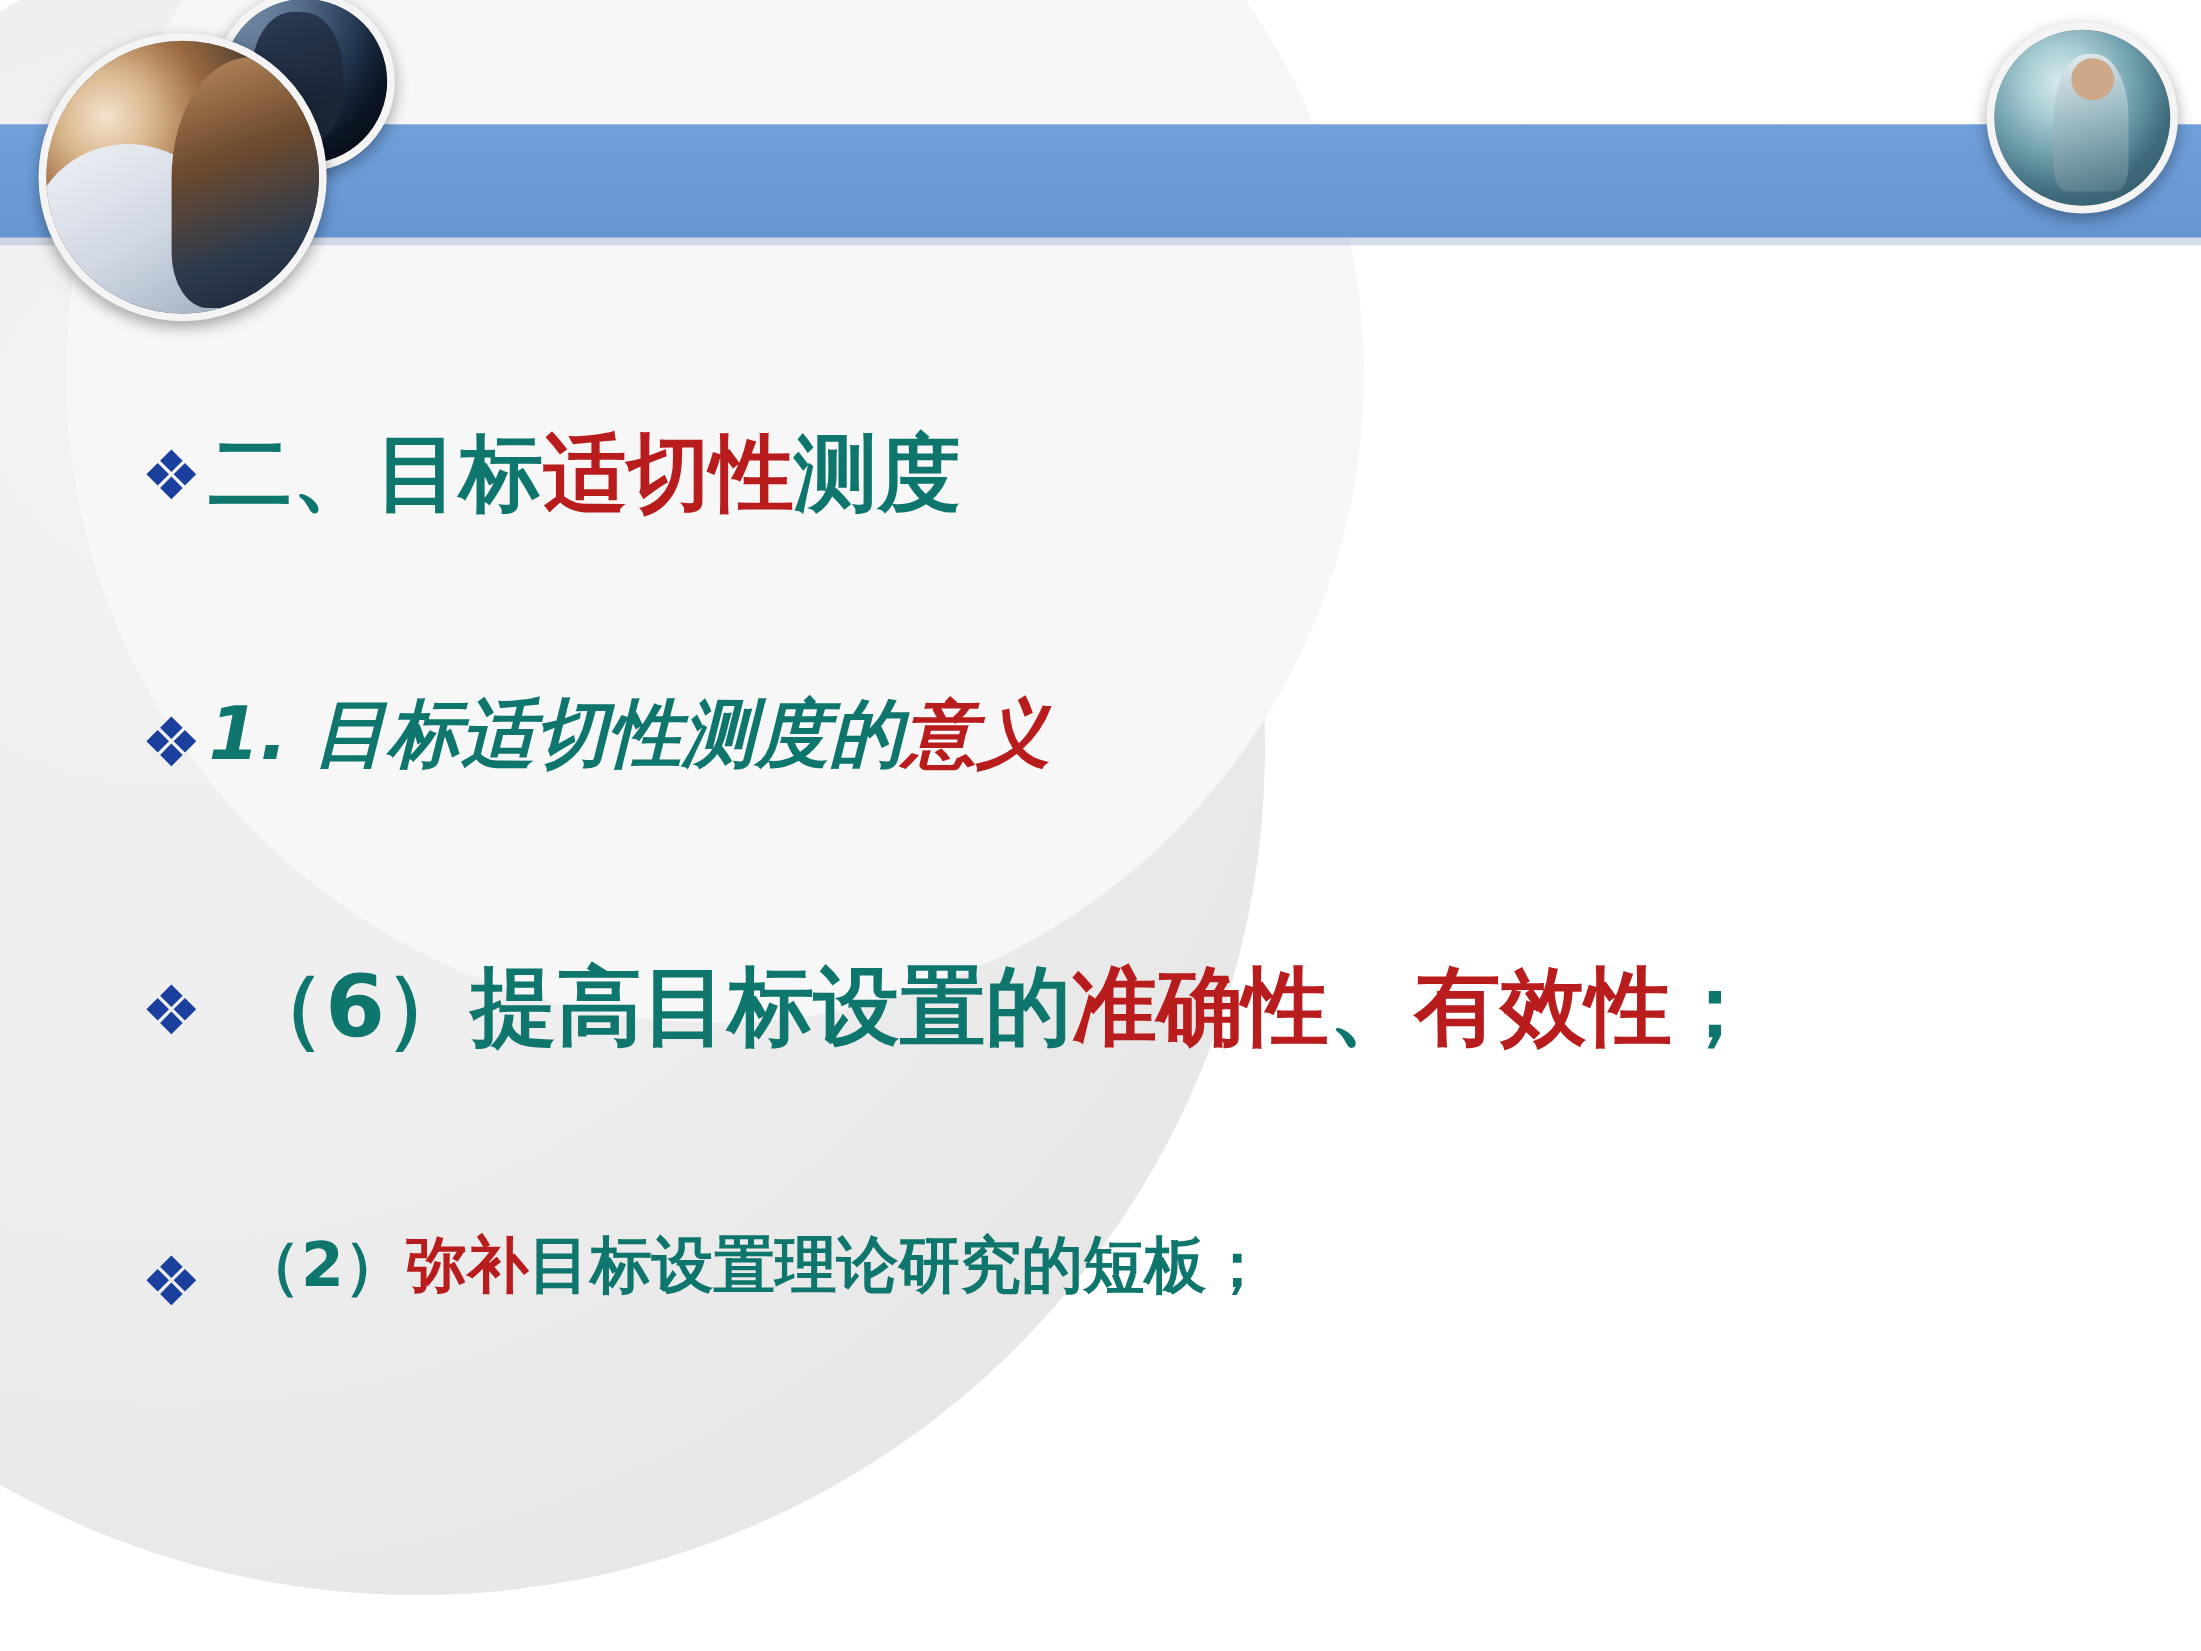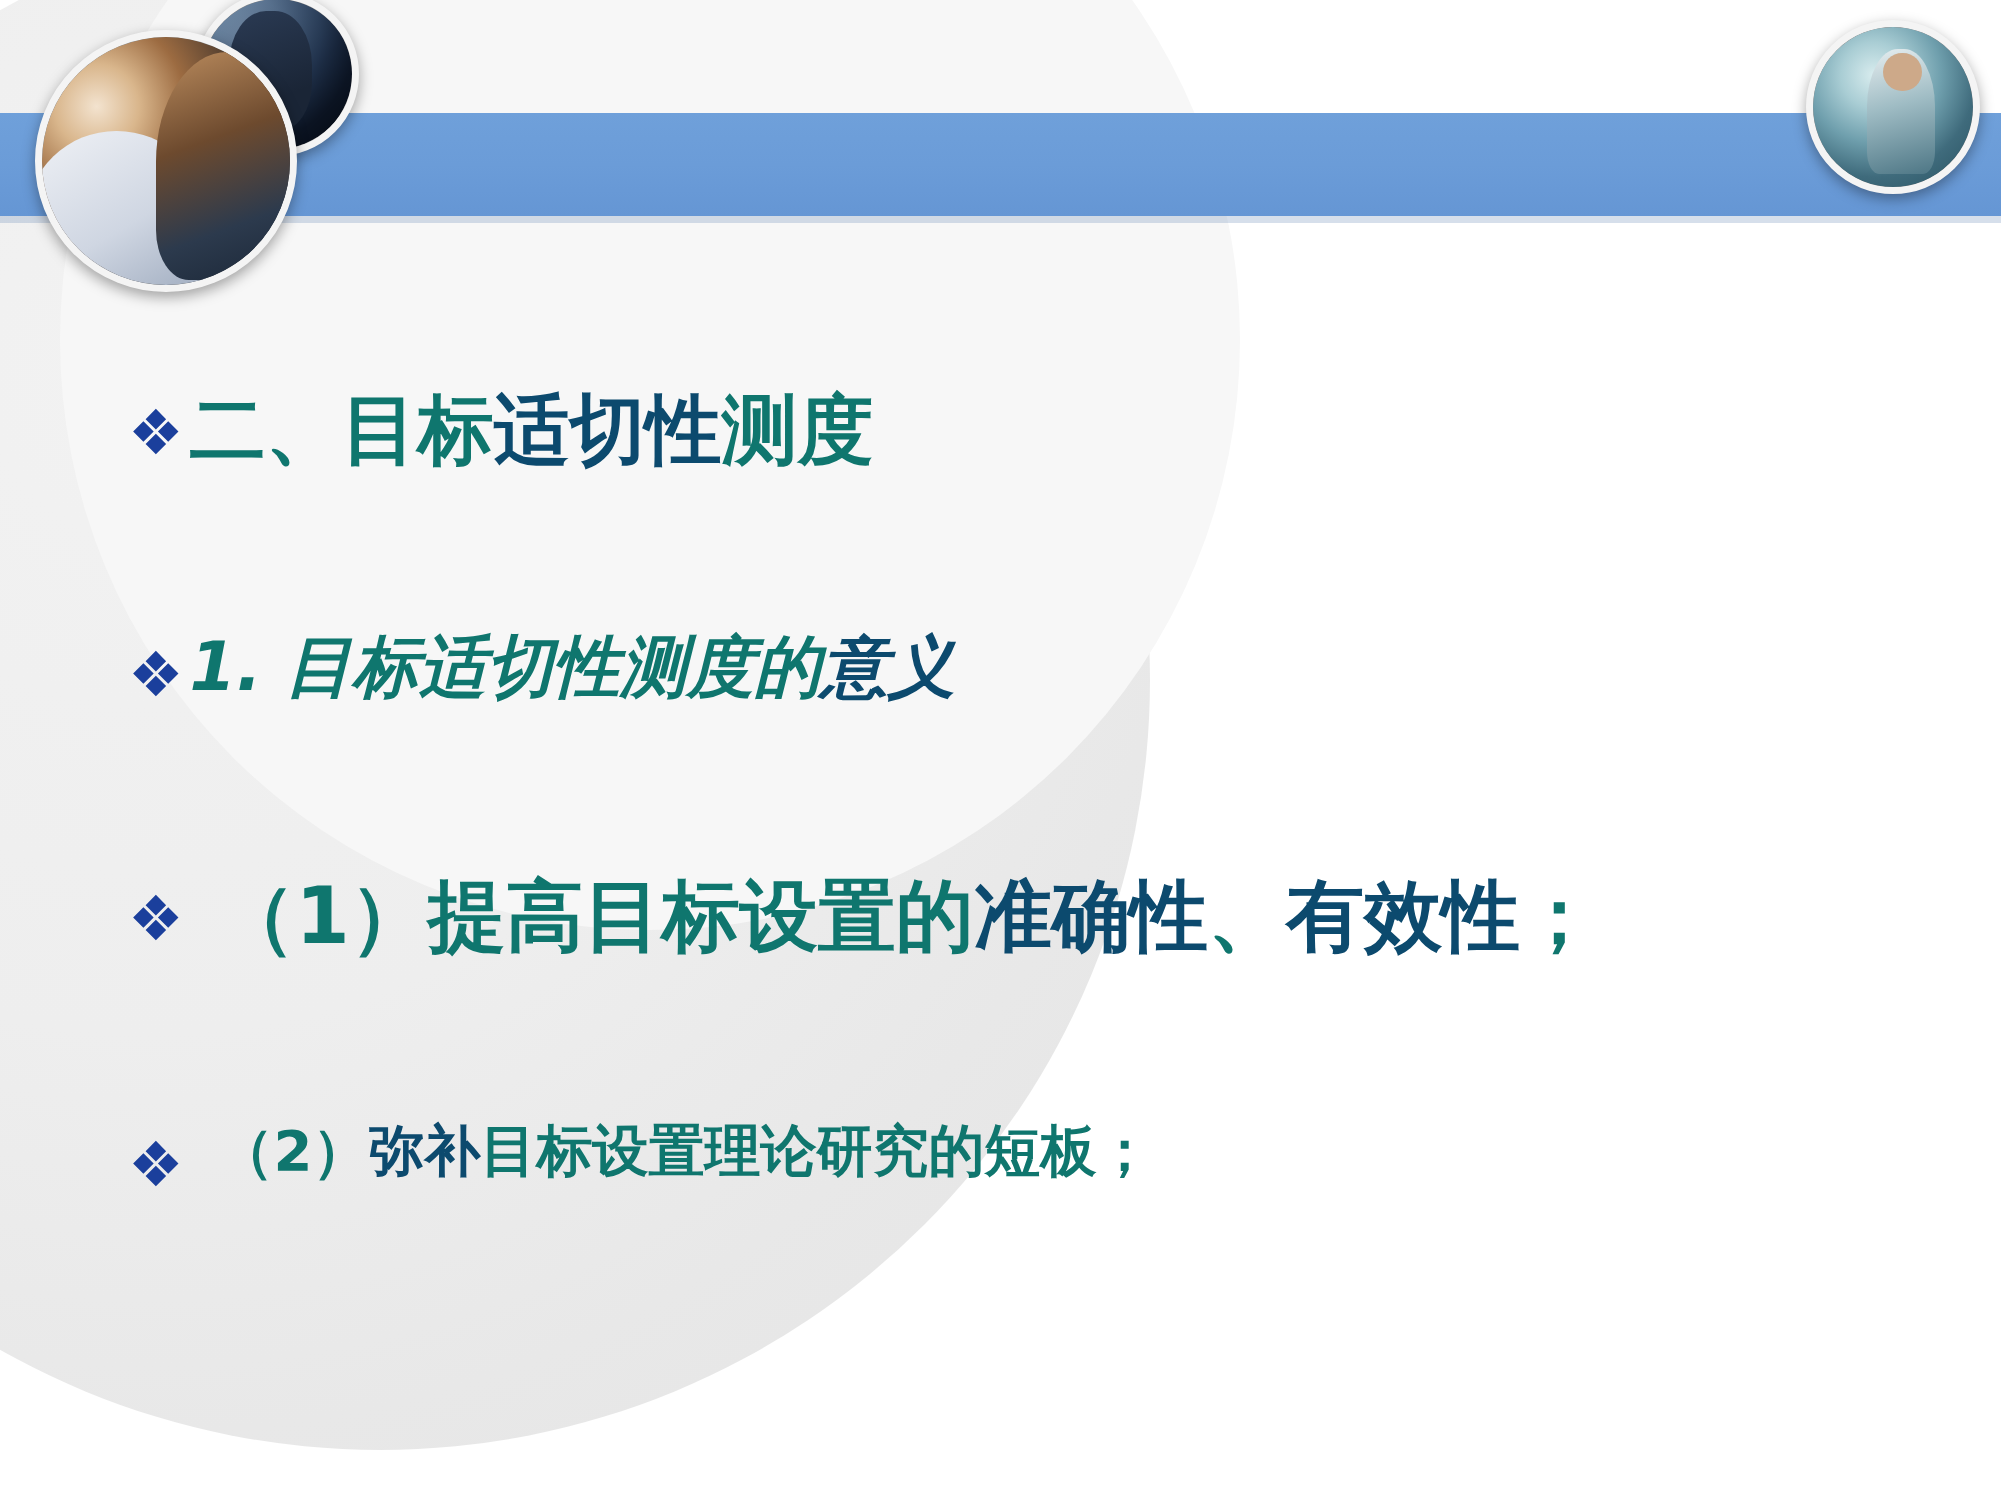--- a/index.html
+++ b/index.html
@@ -143,21 +143,21 @@
     position:relative;
     top:12px;
   }
   .bullet-text{
     font-size:74px;
     font-weight:bold;
     line-height:1.05;
     color:#13379b;
     letter-spacing:0px;
   }
-  .bullet-text .em{color:#0c4a6e;}
+  .bullet-text .em{color:#b91c1c;}
   .bullet-text .navy{color:#0f766e;}
 
   .row1{left:128px;top:140px;}
   .row1 .bullet-text{font-size:76px;}
   .row2{left:128px;top:382px;}
   .row2 .bullet-text{font-size:67px;font-style:italic;}
   .row3{left:128px;top:626px;}
   .row3 .bullet-text{font-size:78px;}
   .row4{left:128px;top:872px;}
   .row4 .bullet-text{font-size:56px;}
@@ -193,21 +193,21 @@
     </div>
 
     <div class="bullet-row row2">
       <span class="bullet-mark">❖</span>
       <span class="bullet-text"><span class="navy">1. 目标适切性测度的</span><span class="em">意义</span></span>
     </div>
 
     <div class="bullet-row row3">
       <span class="bullet-mark">❖</span>
       <span class="gap"></span>
-      <span class="bullet-text"><span class="navy">（1）提高目标设置的</span><span class="em">准确性</span><span class="navy">、</span><span class="em">有效性</span><span class="navy">；</span></span>
+      <span class="bullet-text"><span class="navy">（6）提高目标设置的</span><span class="em">准确性</span><span class="navy">、</span><span class="em">有效性</span><span class="navy">；</span></span>
     </div>
 
     <div class="bullet-row row4">
       <span class="bullet-mark">❖</span>
       <span class="gap"></span>
       <span class="bullet-text"><span class="navy">（2）</span><span class="em">弥补</span><span class="navy">目标设置理论研究的短板；</span></span>
     </div>
 
   </div>
 </div>

